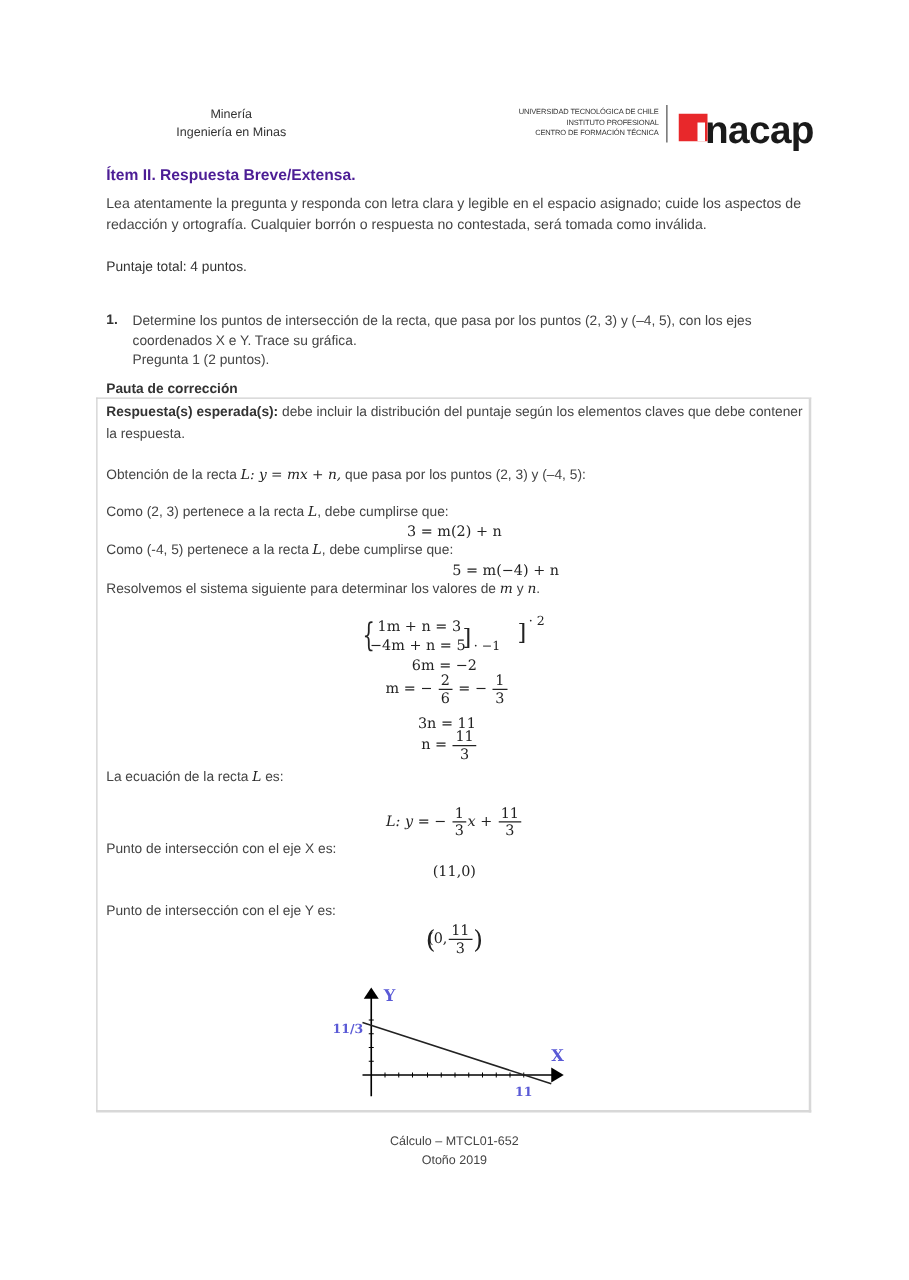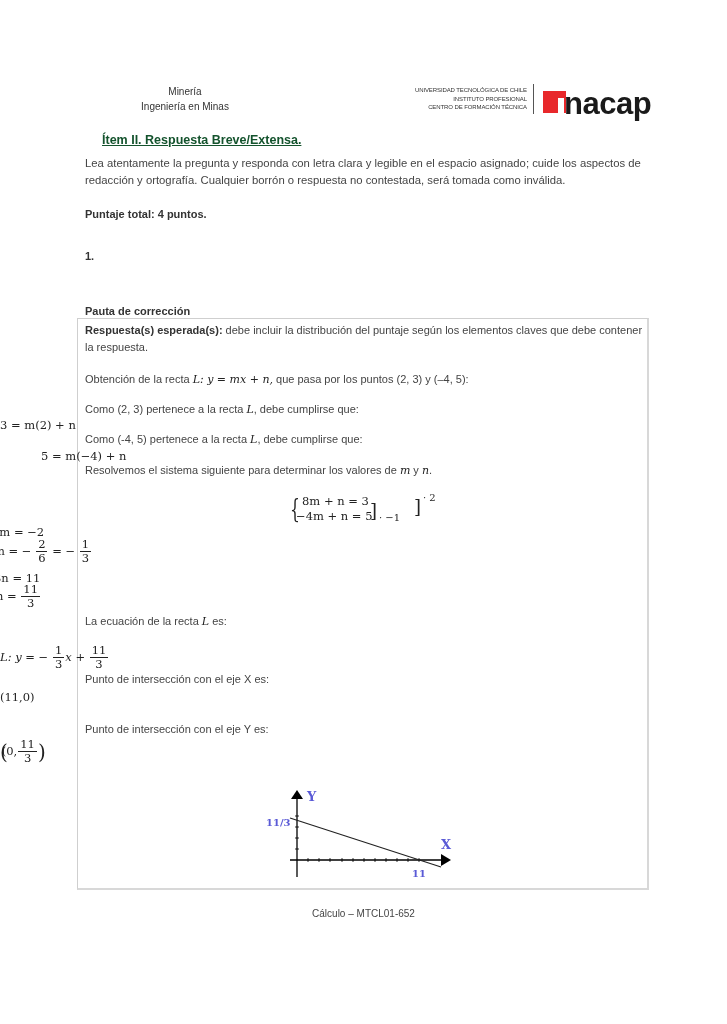--- a/index.html
+++ b/index.html
@@ -6,31 +6,31 @@
   body { width: 727px; height: 1024px; position: relative; overflow: hidden;
          font-family: "Liberation Sans", "DejaVu Sans", sans-serif; color: #404040; }
   .abs { position: absolute; }
   .hdr-left { left: 110px; top: 84px; width: 150px; text-align: center; font-size: 10px; line-height: 15px; color: #333; }
   .hdr-uni { left: 380px; top: 86px; width: 147px; text-align: right; font-size: 6px; line-height: 8.5px; color: #333; letter-spacing: -0.1px; }
   .hdr-sep { left: 533px; top: 84px; width: 1px; height: 30px; background: #555; }
   .logo { left: 543px; top: 86px; height: 34px; display: flex; align-items: center; }
   .logo-red { width: 23px; height: 22px; background: #e8282b; margin-bottom: 3px; position: relative; }
   .logo-red::after { content: ""; position: absolute; left: 15px; top: 7px; width: 6px; height: 15px; background: #fff; }
   .logo-text { font-size: 31px; font-weight: bold; color: #1a1a1a; line-height: 31px; margin-left: -2px; letter-spacing: -0.5px; }
-  .h-title { left: 102px; top: 133px; font-size: 12.5px; font-weight: bold; color: #14532d; text-decoration: underline; }
+  .h-title { left: 85px; top: 133px; font-size: 12.5px; font-weight: bold; color: #4c1d95; }
   .para { left: 85px; top: 155px; width: 560px; font-size: 11.3px; line-height: 17px; color: #444; }
-  .total { left: 85px; top: 208px; font-size: 11px; font-weight: bold; color: #333; }
+  .total { left: 85px; top: 208px; font-size: 11px; font-weight: normal; color: #333; }
   .q-num { left: 85px; top: 250px; font-size: 11px; font-weight: bold; color: #333; }
   .q-text { left: 106px; top: 250px; width: 550px; font-size: 11px; line-height: 15.5px; color: #444; }
   .pauta { left: 85px; top: 305px; font-size: 11px; font-weight: bold; color: #333; }
   .box { left: 77px; top: 318px; width: 572px; height: 572px; border: 1px solid #cfcfcf; border-right: 2px solid #d8d8d8; border-bottom: 2px solid #d8d8d8; box-sizing: border-box; }
   .line { position: absolute; left: 85px; font-size: 11px; color: #444; white-space: nowrap; }
   .math { font-family: "DejaVu Serif", "Liberation Serif", serif; font-style: italic; color: #222; }
   .mrm { font-family: "DejaVu Serif", "Liberation Serif", serif; color: #222; }
-  .center-eq { position: absolute; left: 0; width: 727px; text-align: left; font-family: "DejaVu Serif", "Liberation Serif", serif; font-size: 11.5px; color: #222; white-space: nowrap; }
+  .center-eq { position: absolute; left: 0; width: 727px; text-align: center; font-family: "DejaVu Serif", "Liberation Serif", serif; font-size: 11.5px; color: #222; white-space: nowrap; }
   .frac { display: inline-flex; flex-direction: column; align-items: center; vertical-align: middle; font-style: normal; margin: 0 1px; }
   .frac .num { border-bottom: 1px solid #222; padding: 0 2px; line-height: 13px; }
   .frac .den { line-height: 13px; }
   .footer { left: 0; width: 727px; top: 906px; text-align: center; font-size: 10px; line-height: 15px; color: #444; }
   svg text { font-family: "DejaVu Serif", "Liberation Serif", serif; font-weight: bold; }
 </style>
 </head>
 <body>
 
 <div class="abs hdr-left">
@@ -47,20 +47,22 @@
   <div class="logo-red"></div>
   <span class="logo-text">nacap</span>
 </div>
 
 <div class="abs h-title">Ítem II. Respuesta Breve/Extensa.</div>
 <div class="abs para">Lea atentamente la pregunta y responda con letra clara y legible en el espacio asignado; cuide los aspectos de redacción y ortografía. Cualquier borrón o respuesta no contestada, será tomada como inválida.</div>
 <div class="abs total">Puntaje total: 4 puntos.</div>
 
 <div class="abs q-num">1.</div>
 <div class="abs q-text">
+  <div>Determine los puntos de intersección de la recta, que pasa por los puntos (2, 3) y (–4, 5), con los ejes coordenados X e Y. Trace su gráfica.</div>
+  <div>Pregunta 1 (2 puntos).</div>
 </div>
 
 <div class="abs pauta">Pauta de corrección</div>
 
 <div class="abs box"></div>
 
 <div class="line" style="top:322px; width:560px; white-space:normal; line-height:17px;">
   <b style="color:#333">Respuesta(s) esperada(s):</b><span> debe incluir la distribución del puntaje según los elementos claves que debe contener la respuesta.</span>
 </div>
 
@@ -77,21 +79,21 @@
   <span>Como (-4, 5) pertenece a la recta </span><span class="math">L</span><span>, debe cumplirse que:</span>
 </div>
 <div class="center-eq" style="top:449px;margin-left:41px;">5 = m(−4) + n</div>
 
 <div class="line" style="top:464px;">
   <span>Resolvemos el sistema siguiente para determinar los valores de </span><span class="math">m</span><span> y </span><span class="math">n</span><span>.</span>
 </div>
 
 <div class="abs" style="left:290px; top:494px; width:160px; height:34px;">
   <span class="abs mrm" style="left:0; top:-2px; font-size:26px; line-height:34px; transform:scaleX(0.6); transform-origin:left;">{</span>
-  <span class="abs mrm" style="left:12px; top:0; font-size:11.5px;">8m + n = 3</span>
+  <span class="abs mrm" style="left:12px; top:0; font-size:11.5px;">1m + n = 3</span>
   <span class="abs mrm" style="left:6px; top:15px; font-size:11.5px;">−4m + n = 5</span>
   <span class="abs mrm" style="left:80px; top:6px; font-size:18px;">]</span>
   <span class="abs mrm" style="left:89px; top:18px; font-size:10px;">· −1</span>
   <span class="abs mrm" style="left:124px; top:2px; font-size:18px;">]</span>
   <span class="abs mrm" style="left:133px; top:-2px; font-size:10px;">· 2</span>
 </div>
 <div class="center-eq" style="top:525px; left:-8px;">6m = −2</div>
 <div class="center-eq" style="top:538px; left:-6px;">
   <span>m = −</span>
   <span class="frac">
@@ -170,13 +172,14 @@
 
   <line x1="35" y1="33" x2="186" y2="82" stroke="#222" stroke-width="1.2"></line>
   <text x="52" y="16" font-size="13" fill="#5a5ad6">Y</text>
   <text x="186" y="64" font-size="13" fill="#5a5ad6">X</text>
   <text x="11" y="41" font-size="10" fill="#5a5ad6">11/3</text>
   <text x="157" y="92" font-size="10" fill="#5a5ad6">11</text>
 </svg>
 
 <div class="abs footer">
   <div>Cálculo – MTCL01-652</div>
+  <div>Otoño 2019</div>
 </div>
 
 </body></html>

